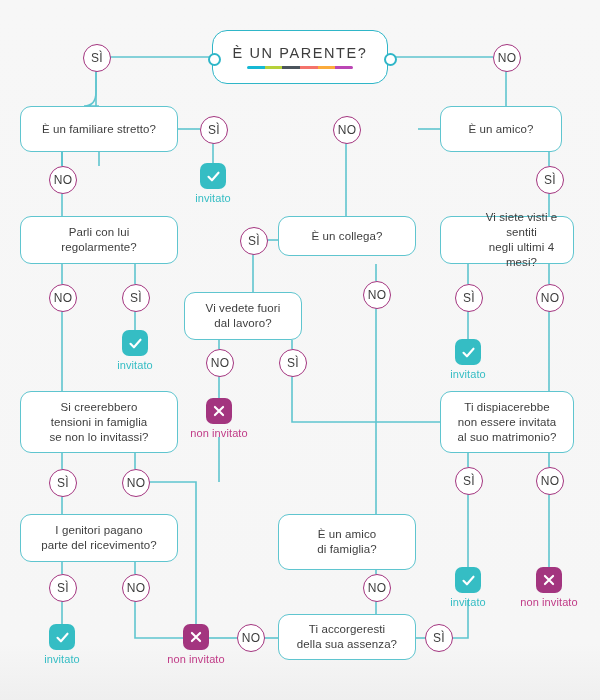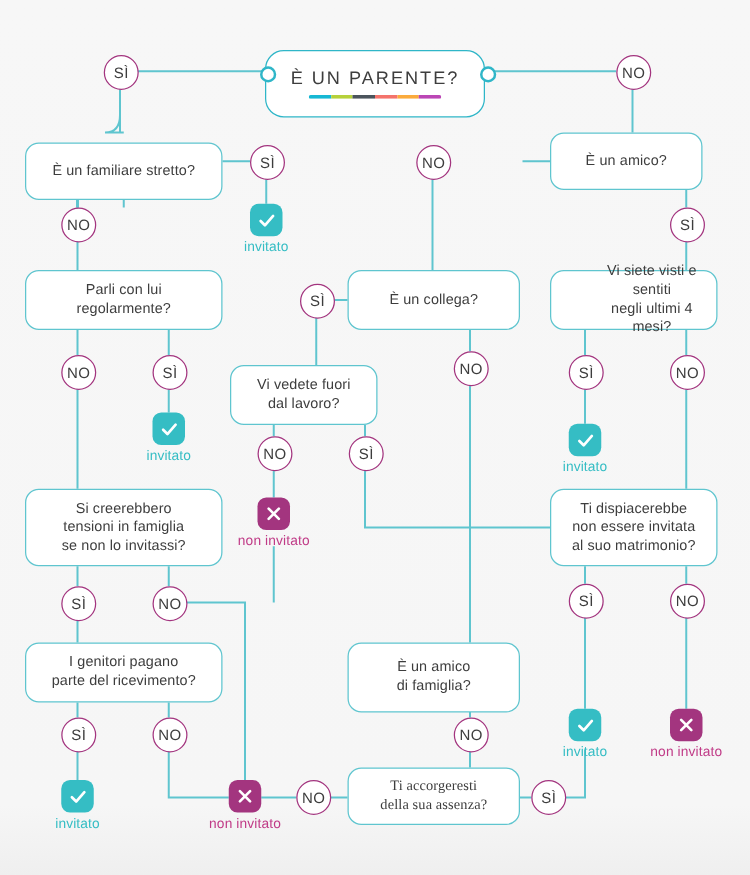--- a/index.html
+++ b/index.html
@@ -199,57 +199,57 @@
       <path d="M 549 493 L 549 567"></path>
 
       <path d="M 376 562 L 376 574"></path>
       <path d="M 376 600 L 376 614"></path>
 
       <path d="M 416 638 L 425 638"></path>
       <path d="M 451 638 L 468 638 L 468 600"></path>
     </g>
   </svg>
 
-  <div class="title-node" style="left:212px; top:40px; width:176px; height:54px;">
+  <div class="title-node" style="left:212px; top:30px; width:176px; height:54px;">
     <div class="title-text">È UN PARENTE?</div>
     <div class="title-rule">
         <i style="background: rgb(22, 184, 212);"></i>
         <i style="background: rgb(182, 209, 58);"></i>
         <i style="background: rgb(75, 84, 92);"></i>
         <i style="background: rgb(244, 115, 107);"></i>
         <i style="background: rgb(251, 171, 60);"></i>
         <i style="background: rgb(187, 70, 181);"></i>
       </div>
   </div>
   <div class="anchor" style="left:208px; top:53px;"></div>
   <div class="anchor" style="left:384px; top:53px;"></div>
 
   <div id="nodes-layer">
-      <div class="node" style="left: 20px; top: 114px; width: 158px; height: 46px;">
+      <div class="node" style="left: 20px; top: 106px; width: 158px; height: 46px;">
         <span>È un familiare stretto?</span>
       </div>
       <div class="node" style="left: 20px; top: 216px; width: 158px; height: 48px;">
         <span>Parli con lui<br>regolarmente?</span>
       </div>
       <div class="node" style="left: 20px; top: 391px; width: 158px; height: 62px;">
         <span>Si creerebbero<br>tensioni in famiglia<br>se non lo invitassi?</span>
       </div>
       <div class="node" style="left: 20px; top: 514px; width: 158px; height: 48px;">
         <span>I genitori pagano<br>parte del ricevimento?</span>
       </div>
       <div class="node" style="left: 184px; top: 292px; width: 118px; height: 48px;">
         <span>Vi vedete fuori<br>dal lavoro?</span>
       </div>
-      <div class="node" style="left: 278px; top: 216px; width: 138px; height: 48px;">
+      <div class="node" style="left: 278px; top: 216px; width: 138px; height: 40px;">
         <span>È un collega?</span>
       </div>
       <div class="node" style="left: 278px; top: 514px; width: 138px; height: 56px;">
         <span>È un amico<br>di famiglia?</span>
       </div>
-      <div class="node" style="left: 278px; top: 614px; width: 138px; height: 46px; font-family: Liberation Serif, serif;">
+      <div class="node" style="left: 278px; top: 614px; width: 138px; height: 46px;">
         <span>Ti accorgeresti<br>della sua assenza?</span>
       </div>
       <div class="node" style="left: 440px; top: 106px; width: 122px; height: 46px;">
         <span>È un amico?</span>
       </div>
       <div class="node" style="left: 440px; top: 216px; width: 134px; height: 48px; padding-left: 35px;">
         <span>Vi siete visti e sentiti<br>negli ultimi 4 mesi?</span>
       </div>
       <div class="node" style="left: 440px; top: 391px; width: 134px; height: 62px;">
         <span>Ti dispiacerebbe<br>non essere invitata<br>al suo matrimonio?</span>

